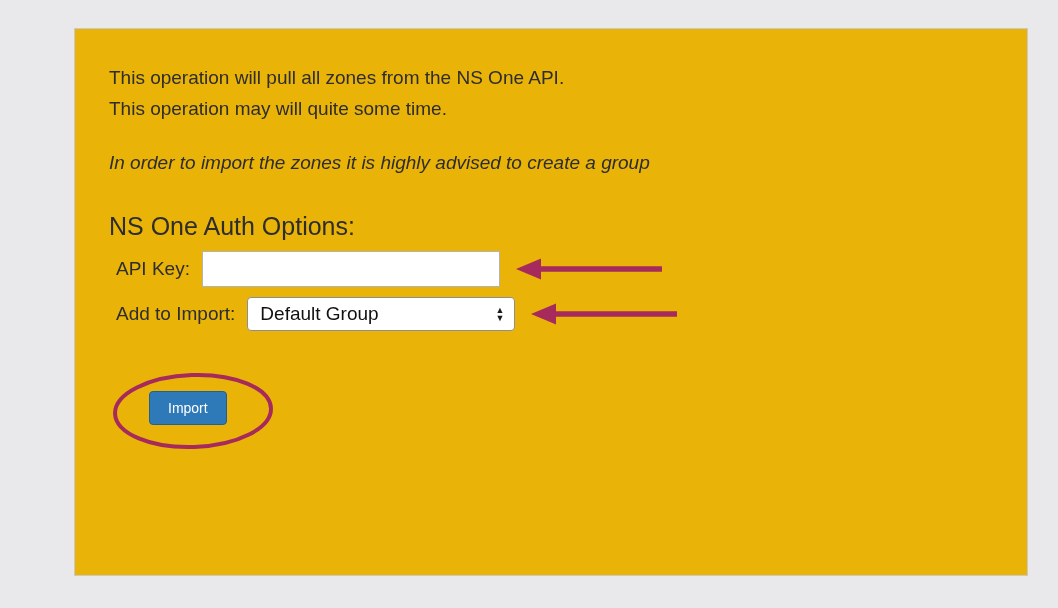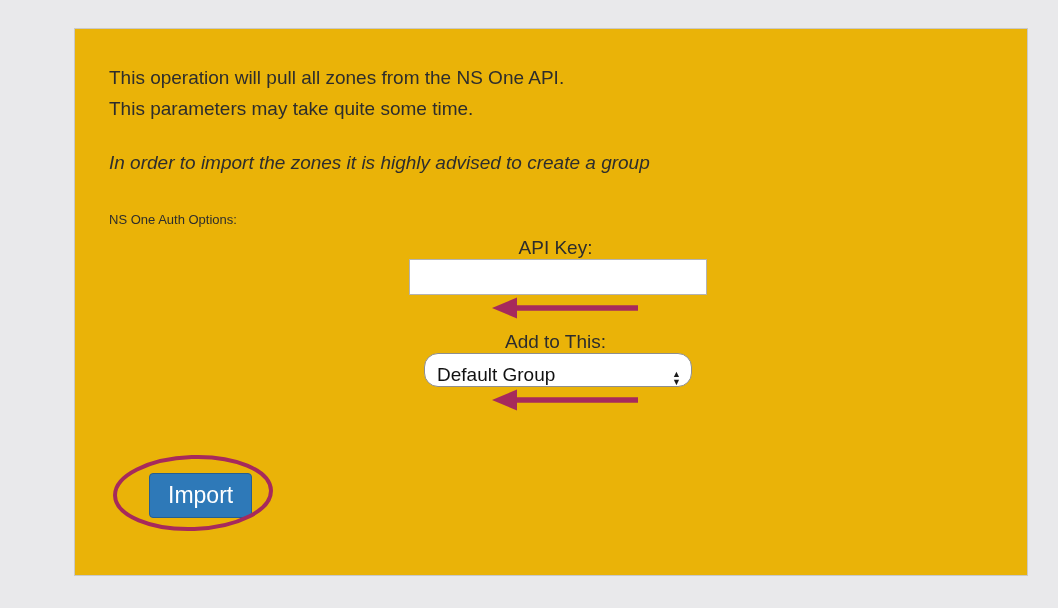--- a/index.html
+++ b/index.html
@@ -25,29 +25,28 @@
     padding: 33px 20px 20px 34px;
     margin-left: 44px;
   }
   .para {
     font-size: 19px;
     line-height: 31px;
     color: #2d2d2d;
   }
   .para + .para { margin-top: 23px; font-style: italic; }
   .section-title {
-    font-size: 13px;
+    font-size: 25px;
     color: #2d2d2d;
     margin-top: 34px;
   }
   .row {
     display: flex;
     align-items: center;
     margin-top: 10px;
-    flex-direction: column;
   }
   .field-label {
     font-size: 19px;
     color: #2d2d2d;
     margin-left: 7px;
     margin-right: 12px;
   }
   .text-input {
     width: 298px;
     height: 36px;
@@ -55,24 +54,24 @@
     background: #ffffff;
     font-size: 17px;
     font-family: "Liberation Sans", sans-serif;
     padding: 0 8px;
     outline: none;
   }
   .select {
     width: 268px;
     height: 34px;
     border: 1px solid #8e8e8e;
-    border-radius: 14px;
+    border-radius: 4px;
     background: #ffffff;
     display: flex;
-    align-items: flex-end;
+    align-items: center;
     justify-content: space-between;
     padding: 0 10px 0 12px;
     cursor: pointer;
     gap: 18px;
   }
   .select-value {
     font-size: 19px;
     color: #111111;
   }
   .select-arrows {
@@ -91,62 +90,62 @@
     position: relative;
     margin-top: 60px;
     padding-left: 40px;
     height: 40px;
   }
   .import-btn {
     background: #2e79b8;
     border: 1px solid #265e90;
     border-radius: 4px;
     color: #ffffff;
-    font-size: 23px;
+    font-size: 14px;
     font-family: "Liberation Sans", sans-serif;
     padding: 8px 18px;
     cursor: pointer;
   }
   .circle-annotation {
     position: absolute;
     left: 2px;
     top: -20px;
     transform: rotate(-2deg);
     pointer-events: none;
   }
 </style>
 </head>
 <body>
 
 <div class="screen">
   <div class="panel">
 
     <div class="para">
       <div>This operation will pull all zones from the NS One API.</div>
-      <div>This parameters may take quite some time.</div>
+      <div>This operation may will quite some time.</div>
     </div>
 
     <div class="para">
       <div>In order to import the zones it is highly advised to create a group</div>
     </div>
 
     <div class="section-title">NS One Auth Options:</div>
 
     <div class="row">
       <label class="field-label">API Key:</label>
       <input class="text-input" type="text" value="" style="">
       <svg class="arrow-annotation" width="150" height="26" viewBox="0 0 150 26">
         <polygon points="2,13 27,2.5 27,23.5" fill="#a62a5c"></polygon>
         <line x1="24" y1="13" x2="148" y2="13" stroke-width="5.5" stroke="#a62a5c"></line>
       </svg>
     </div>
 
 
     <div class="row">
-      <label class="field-label">Add to This:</label>
+      <label class="field-label">Add to Import:</label>
       <div class="select">
         <span class="select-value">Default Group</span>
         <span class="select-arrows">
           <span>▲</span>
           <span>▼</span>
         </span>
       </div>
       <svg class="arrow-annotation" width="150" height="26" viewBox="0 0 150 26">
         <polygon points="2,13 27,2.5 27,23.5" fill="#a62a5c"></polygon>
         <line x1="24" y1="13" x2="148" y2="13" stroke-width="5.5" stroke="#a62a5c"></line>

